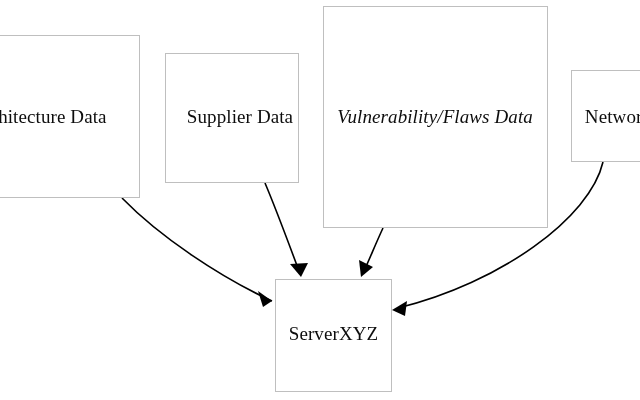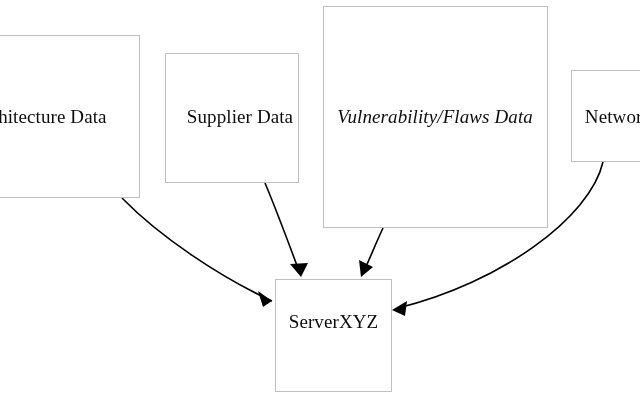--- a/index.html
+++ b/index.html
@@ -79,15 +79,15 @@
   <div class="node" style="left: -60px; top: 35px; width: 200px; height: 163px;"></div>
   <div class="node" style="left: 165px; top: 53px; width: 134px; height: 130px;"></div>
   <div class="node" style="left: 323px; top: 6px; width: 225px; height: 222px;"></div>
   <div class="node" style="left: 571px; top: 70px; width: 134px; height: 92px;"></div>
   <div class="node" style="left: 275px; top: 279px; width: 117px; height: 113px;"></div>
 
   <div class="node-label center" style="left: -62px; top: 107px; width: 200px;">Architecture Data</div>
   <div class="node-label center" style="left: 165px; top: 107px; width: 150px;">Supplier Data</div>
   <div class="node-label center" style="left: 310px; top: 107px; width: 250px; font-style: italic;">Vulnerability/Flaws Data</div>
   <div class="node-label center" style="left: 572px; top: 107px; width: 134px;">Network Data</div>
-  <div class="node-label center" style="left: 275px; top: 312px; width: 117px;">ServerXYZ</div>
+  <div class="node-label center" style="left: 275px; top: 324px; width: 117px;">ServerXYZ</div>
 
 </div>
 
 </body></html>

